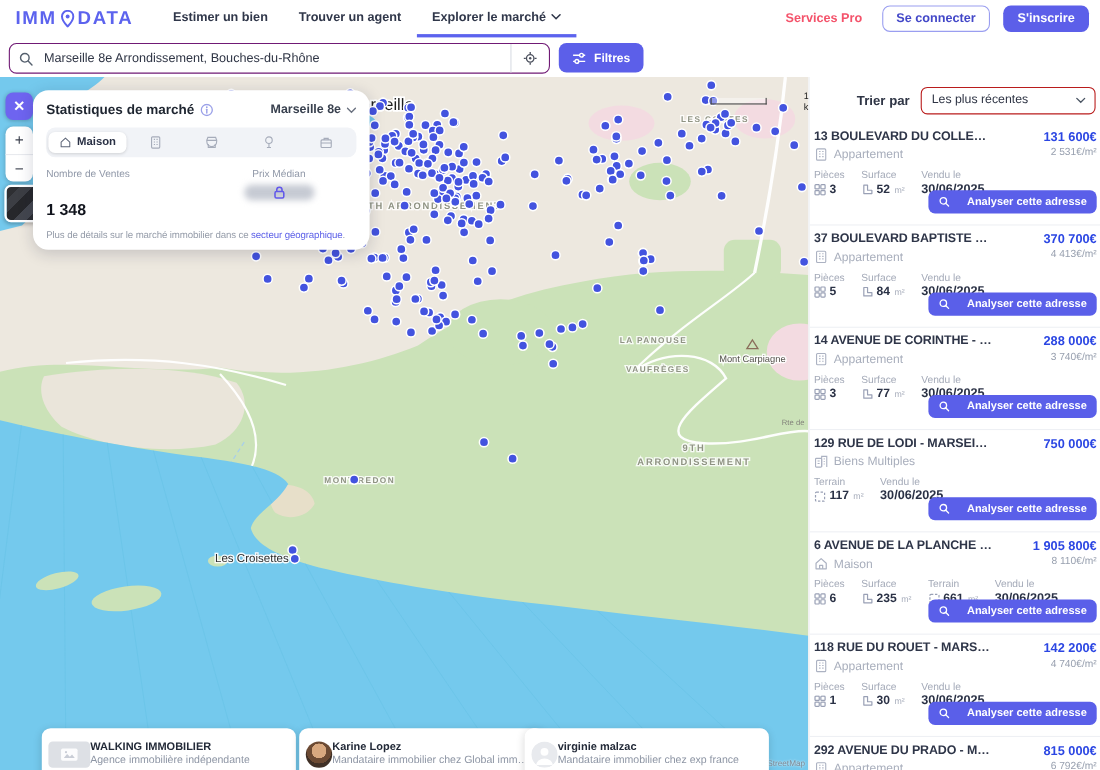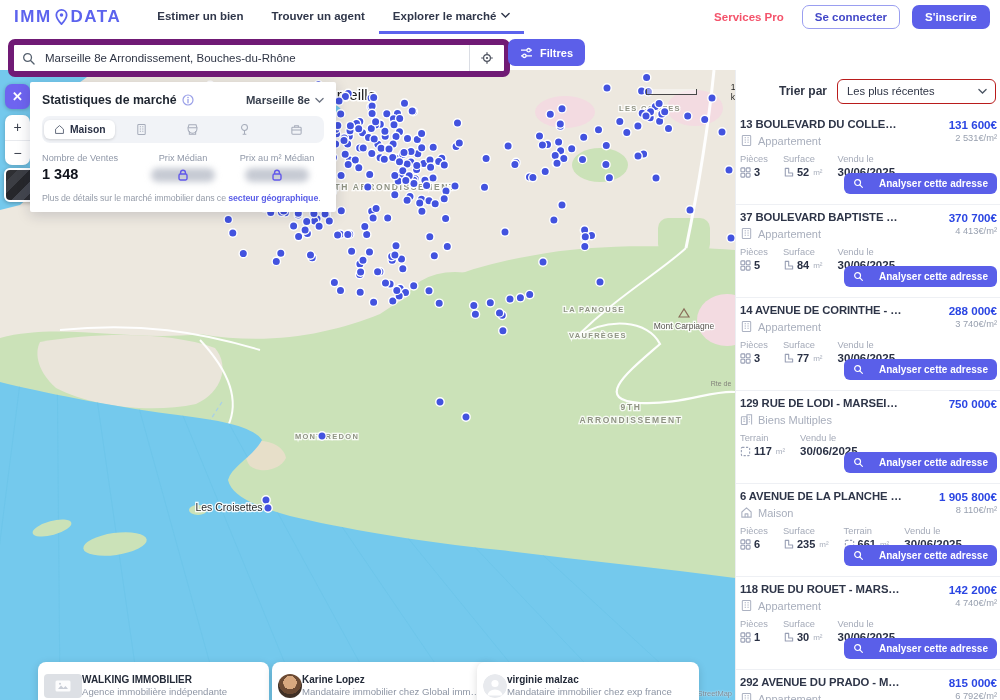--- a/index.html
+++ b/index.html
@@ -15,21 +15,21 @@
   .nav-item{display:flex;align-items:center;gap:5px;padding:0 14px;font-size:11.5px;font-weight:700;color:#30374A;cursor:pointer;border-bottom:3px solid transparent;}
   .nav-item.active{border-bottom-color:#5C63EE;}
   .nav-item svg{width:9px;height:7px;color:#30374A;}
   .top-right{margin-left:auto;display:flex;align-items:center;gap:12px;margin-right:10px;}
   .services{font-size:11.5px;font-weight:700;color:#F4536B;margin-right:6px;cursor:pointer;}
   .btn-outline{font-size:11.5px;font-weight:700;color:#4348C8;background:#fff;border:1.5px solid #9A9EF0;border-radius:7px;padding:5px 12px;cursor:pointer;font-family:inherit;text-align:center;}
   .btn-fill{font-size:11.5px;font-weight:700;color:#fff;background:#5C5FE9;border:none;border-radius:7px;padding:6px 13px;cursor:pointer;font-family:inherit;}
 
   
   .searchrow{position:absolute;left:0;top:34px;width:1000px;height:36px;background:#fff;z-index:29;}
-  .searchbox{position:absolute;left:8px;top:5px;width:490px;height:26px;border:6px solid #701a75;border-radius:7px;display:flex;align-items:center;background:#fff;}
+  .searchbox{position:absolute;left:8px;top:5px;width:490px;height:26px;border:1px solid #701a75;border-radius:7px;display:flex;align-items:center;background:#fff;}
   .searchbox input{flex:1;border:none;outline:none;font-size:11.5px;color:#2F3545;font-family:inherit;background:transparent;}
   .sicon{width:13px;height:13px;margin:0 8px;flex:none;}
   .geo{width:34px;height:100%;border-left:1px solid #DADDE4;display:flex;align-items:center;justify-content:center;cursor:pointer;flex:none;}
   .geo svg{width:14px;height:14px;}
   .btn-filters{position:absolute;left:508px;top:5px;height:27px;background:#5C5FE9;border:none;border-radius:7px;color:#fff;font-size:11px;font-weight:700;display:flex;align-items:center;gap:7px;padding:0 12px;cursor:pointer;font-family:inherit;}
   .btn-filters svg{width:13px;height:12px;}
 
   
   .map{position:absolute;left:0;top:70px;width:735px;height:630px;overflow:hidden;background:#EDE8DF;}
   .map svg.base{position:absolute;left:0;top:0;}
@@ -47,41 +47,41 @@
 
   
   .close-btn{position:absolute;left:5px;top:14px;width:25px;height:25px;background:#6E64F0;border:none;border-radius:7px;color:#fff;font-size:13px;font-weight:700;display:flex;align-items:center;justify-content:center;cursor:pointer;box-shadow:0 1px 4px rgba(0,0,0,.25);z-index:6;}
   .zoomctl{position:absolute;left:5px;top:45px;width:25px;height:50px;background:#fff;border-radius:7px;box-shadow:0 1px 4px rgba(0,0,0,.2);display:flex;flex-direction:column;z-index:6;}
   .zoomctl .zc{flex:1;display:flex;align-items:center;justify-content:center;font-size:14px;color:#3A3F4C;cursor:pointer;}
   .zoomctl .zc:first-child{border-bottom:1px solid #E8EAEE;}
   .thumb{position:absolute;left:4px;top:98px;width:30px;height:30px;border-radius:6px;border:2px solid #fff;box-shadow:0 1px 4px rgba(0,0,0,.3);cursor:pointer;z-index:6;
     background:linear-gradient(135deg,#2e2f33 0 20%,#3c3e44 20% 40%,#26272b 40% 60%,#43464e 60% 80%,#2b2c31 80%);}
 
   
-  .panel{position:absolute;left:30px;top:12px;width:282px;background:#fff;border-radius:2px;box-shadow:0 3px 14px rgba(20,30,60,.18);padding:11px 12px 9px;z-index:7;}
+  .panel{position:absolute;left:30px;top:12px;width:282px;background:#fff;border-radius:14px;box-shadow:0 3px 14px rgba(20,30,60,.18);padding:11px 12px 9px;z-index:7;}
   .p-head{display:flex;align-items:center;justify-content:space-between;}
   .p-title{display:flex;align-items:center;gap:5px;font-size:12.3px;font-weight:700;color:#1E2530;}
   .p-title svg{width:12px;height:12px;}
   .p-region{display:flex;align-items:center;gap:5px;font-size:11.3px;font-weight:700;color:#39414F;cursor:pointer;}
   .p-region svg{width:9px;height:7px;color:#6b7280;}
   .p-tabs{margin-top:9px;background:#F1F3F7;border-radius:8px;height:27px;display:flex;align-items:center;padding:0 2px;}
   .p-tab-active{background:#fff;border-radius:6px;box-shadow:0 1px 3px rgba(0,0,0,.14);padding:4px 10px;display:flex;align-items:center;gap:5px;font-size:10.3px;font-weight:700;color:#2A3145;cursor:pointer;}
   .p-tab-active svg{width:11px;height:11px;}
   .p-tab{flex:1;display:flex;align-items:center;justify-content:center;cursor:pointer;}
   .p-tab svg{width:13px;height:13px;}
   .p-metrics{margin-top:10px;display:flex;}
   .m-col{flex:1;}
   .m-col.c{text-align:center;}
   .m-label{font-size:9.2px;color:#9098A8;white-space:nowrap;}
-  .m-value{font-size:14.5px;font-weight:800;color:#10131C;margin-top:3px;}
+  .m-value{font-size:14.5px;font-weight:800;color:#10131C;margin-top:20px;}
   .locked{position:relative;height:17px;margin-top:4px;}
   .blurpill{position:absolute;left:50%;top:1px;transform:translateX(-50%);width:64px;height:14px;border-radius:8px;background:#C6CAD3;filter:blur(3px);}
   .locked svg{position:absolute;left:50%;top:1px;transform:translateX(-50%);width:14px;height:14px;}
   .p-foot{margin-top:9px;font-size:8.8px;color:#959CA9;white-space:nowrap;letter-spacing:-.1px;}
-  .p-foot a{color:#5B5FE8;font-weight:700;text-decoration:none;}
+  .p-foot a{color:#5B5FE8;font-weight:400;text-decoration:none;}
 
   
   .agent-card{position:absolute;top:592px;height:47px;background:#fff;border-radius:8px;box-shadow:0 2px 8px rgba(0,0,0,.14);display:flex;align-items:center;padding:0 10px 0 6px;gap:0;z-index:6;}
   .agent-txt{min-width:0;}
   .a-name{font-size:10px;font-weight:700;color:#232A38;white-space:nowrap;overflow:hidden;text-overflow:ellipsis;}
   .a-desc{font-size:9.6px;color:#8D95A4;white-space:nowrap;overflow:hidden;text-overflow:ellipsis;margin-top:1px;}
   .a-logo{width:38px;height:24px;background:#DDE0E5;border-radius:4px;display:flex;align-items:center;justify-content:center;flex:none;}
   .a-logo svg{width:16px;height:12px;}
   .a-photo{width:24px;height:24px;border-radius:50%;flex:none;background:radial-gradient(circle at 50% 36%,#d8a87f 0 34%,#6c4a33 35% 58%,#403026 59%);}
   .a-person{width:24px;height:24px;border-radius:50%;flex:none;}
@@ -673,32 +673,20 @@
           <div class="locked">
             <div class="blurpill"></div>
             <svg viewBox="0 0 14 14">
                 <g fill="none" stroke="#6258EA" stroke-width="1.4">
                   <rect x="3" y="6" width="8" height="6" rx="1.4"></rect>
                   <path d="M4.6 6 V4.6 a2.4 2.4 0 0 1 4.8 0 V6"></path>
                 </g>
               </svg>
           </div>
         </div>
-        <div class="m-col c">
-          <div class="m-label">Prix au m² Médian</div>
-          <div class="locked">
-            <div class="blurpill"></div>
-            <svg viewBox="0 0 14 14">
-                <g fill="none" stroke="#6258EA" stroke-width="1.4">
-                  <rect x="3" y="6" width="8" height="6" rx="1.4"></rect>
-                  <path d="M4.6 6 V4.6 a2.4 2.4 0 0 1 4.8 0 V6"></path>
-                </g>
-              </svg>
-          </div>
-        </div>
       </div>
       <div class="p-foot"><span>Plus de détails sur le marché immobilier dans ce </span><a href="#">secteur géographique</a><span>.</span></div>
     </div>
 
     <div id="agent-cards">
         <div class="agent-card" style="left: 38px; width: 215px;">
           <div class="a-logo">
             <svg viewBox="0 0 16 12">
               <rect x="0.5" y="0.5" width="15" height="11" rx="1.5" fill="#fff" opacity="0.9"></rect>
               <path d="M3 9 L6 5.5 L8.5 8 L10.5 6 L13 9 Z" fill="#c9cdd6"></path>

